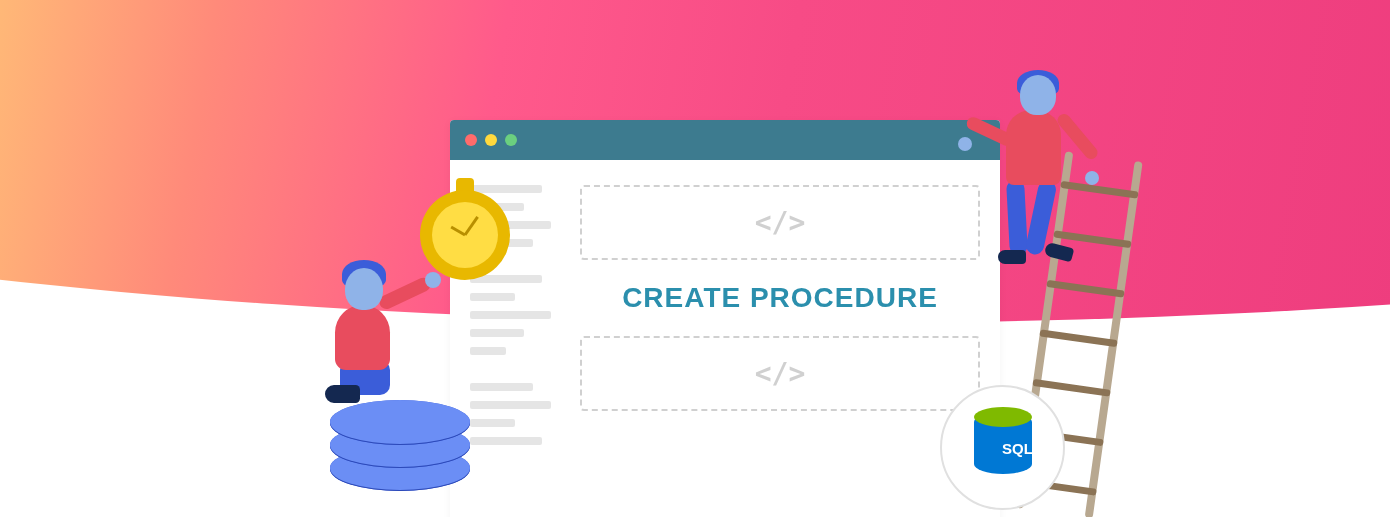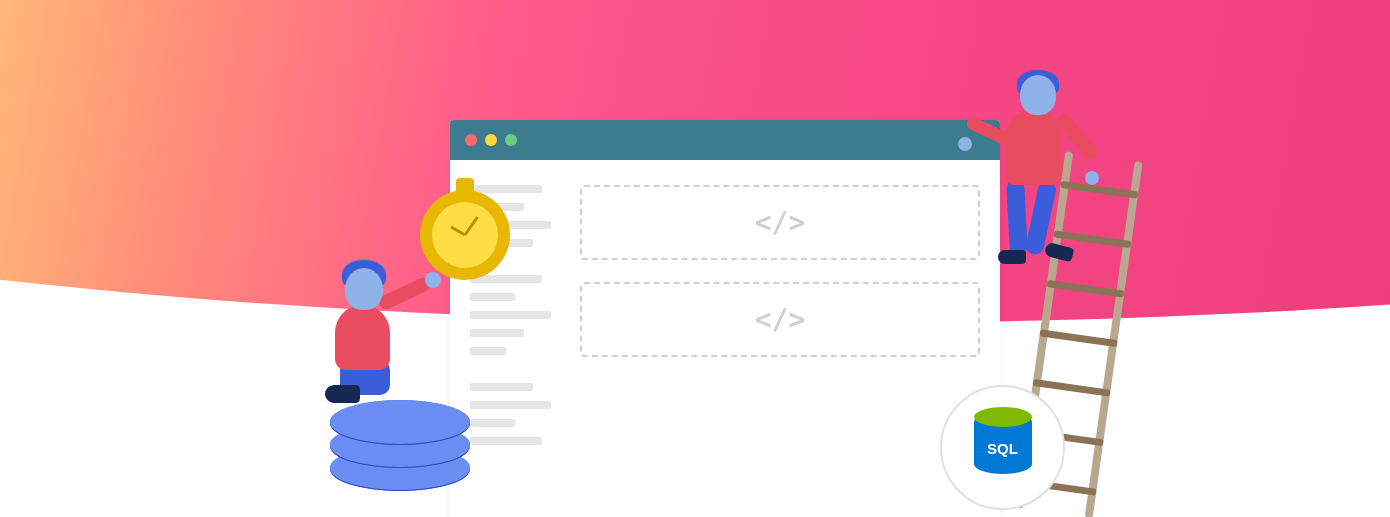--- a/index.html
+++ b/index.html
@@ -58,21 +58,21 @@
 .p2-hand-l{position:absolute;left:8px;top:62px;width:14px;height:14px;background:#8fb3e8;border-radius:50%}
 .p2-hand-r{position:absolute;left:135px;top:96px;width:14px;height:14px;background:#8fb3e8;border-radius:50%}
 .p2-leg1{position:absolute;left:58px;top:105px;width:18px;height:75px;background:#3b5dd9;border-radius:9px;transform:rotate(-3deg)}
 .p2-leg2{position:absolute;left:82px;top:105px;width:18px;height:75px;background:#3b5dd9;border-radius:9px;transform:rotate(12deg)}
 .p2-foot1{position:absolute;left:48px;top:175px;width:28px;height:14px;background:#142850;border-radius:7px 4px 4px 7px}
 .p2-foot2{position:absolute;left:95px;top:170px;width:28px;height:14px;background:#142850;border-radius:7px 4px 4px 7px;transform:rotate(15deg)}
 .sql-badge{position:absolute;left:940px;top:385px;width:125px;height:125px;background:#fff;border:2px solid #e0e0e0;border-radius:50%;display:flex;align-items:center;justify-content:center}
 .sql-inner{width:58px;height:72px;position:relative}
 .sql-db{width:58px;height:62px;background:#0078d4;border-radius:29px/10px;position:relative}
 .sql-top{width:58px;height:20px;background:#7fba00;border-radius:29px/10px;position:absolute;top:-5px}
-.sql-text{position:absolute;top:28px;left:0;width:100%;text-align:center;color:#fff;font-size:15px;font-weight:700}
+.sql-text{position:absolute;top:28px;left:15px;width:100%;text-align:center;color:#fff;font-size:15px;font-weight:700}
 </style>
 </head>
 <body>
 
 <div class="bg-gradient"></div>
 
 <div class="window">
   <div class="window-bar">
     <div class="dot red"></div>
     <div class="dot yellow"></div>
@@ -93,20 +93,21 @@
       <div style="height:8px"></div>
       <div class="line w70"></div>
       <div class="line w90"></div>
       <div class="line w50"></div>
       <div class="line w80"></div>
     </div>
     <div class="content">
       <div class="code-box">
         <span class="code-symbol">&lt;/&gt;</span>
       </div>
+      <div class="headline">CREATE PROCEDURE</div>
       <div class="code-box">
         <span class="code-symbol">&lt;/&gt;</span>
       </div>
     </div>
   </div>
 </div>
 
 <div class="clock">
   <div class="clock-top"></div>
   <div class="clock-ring">

